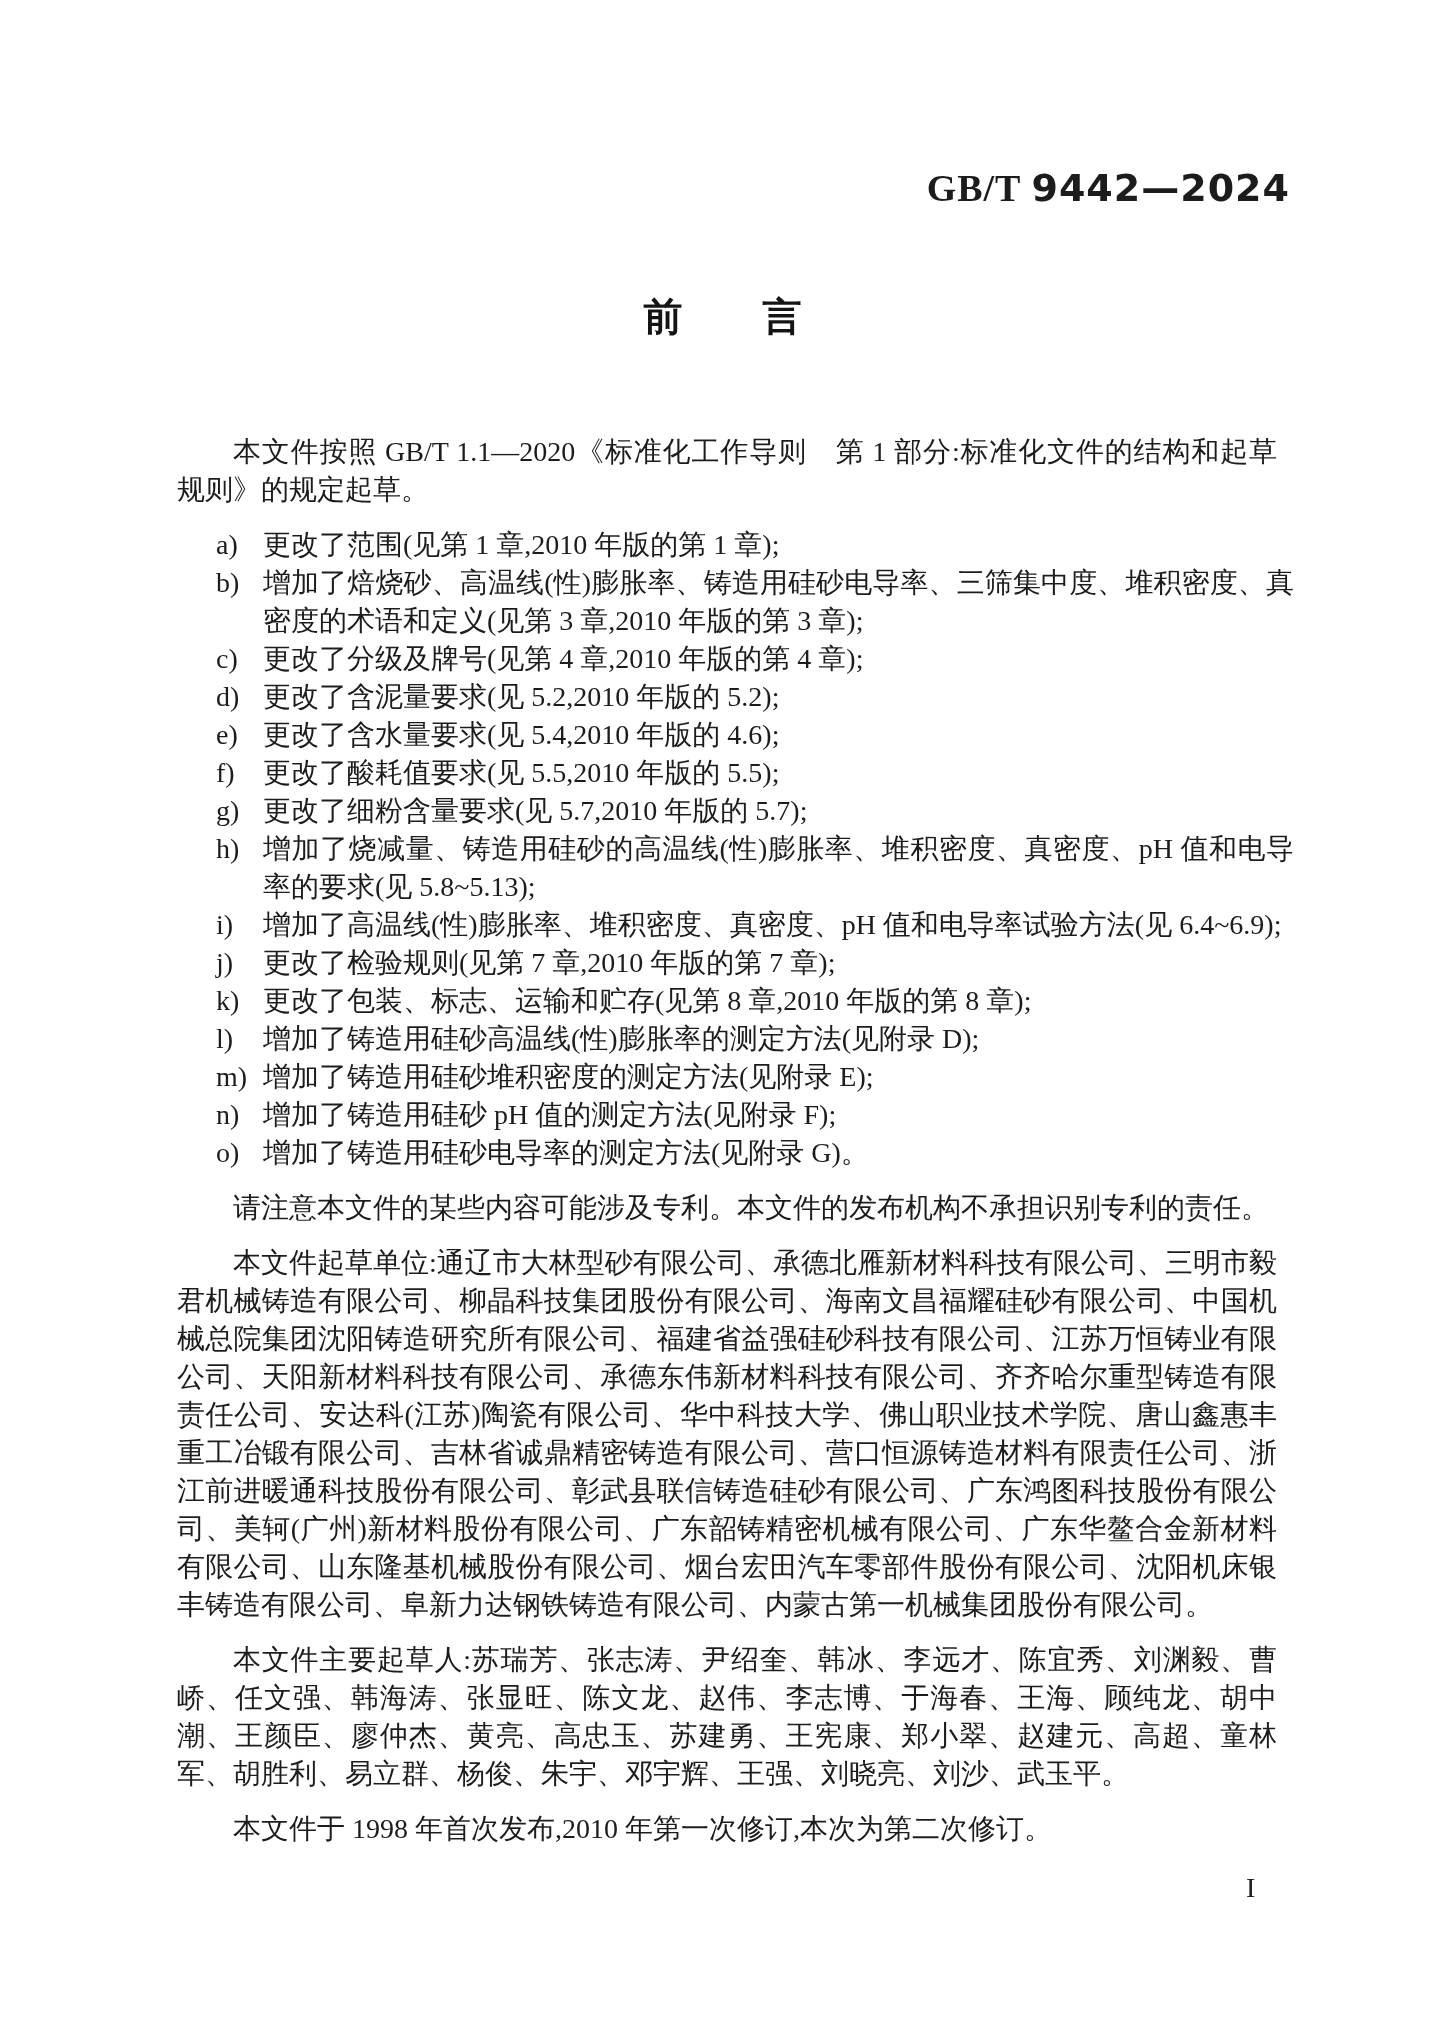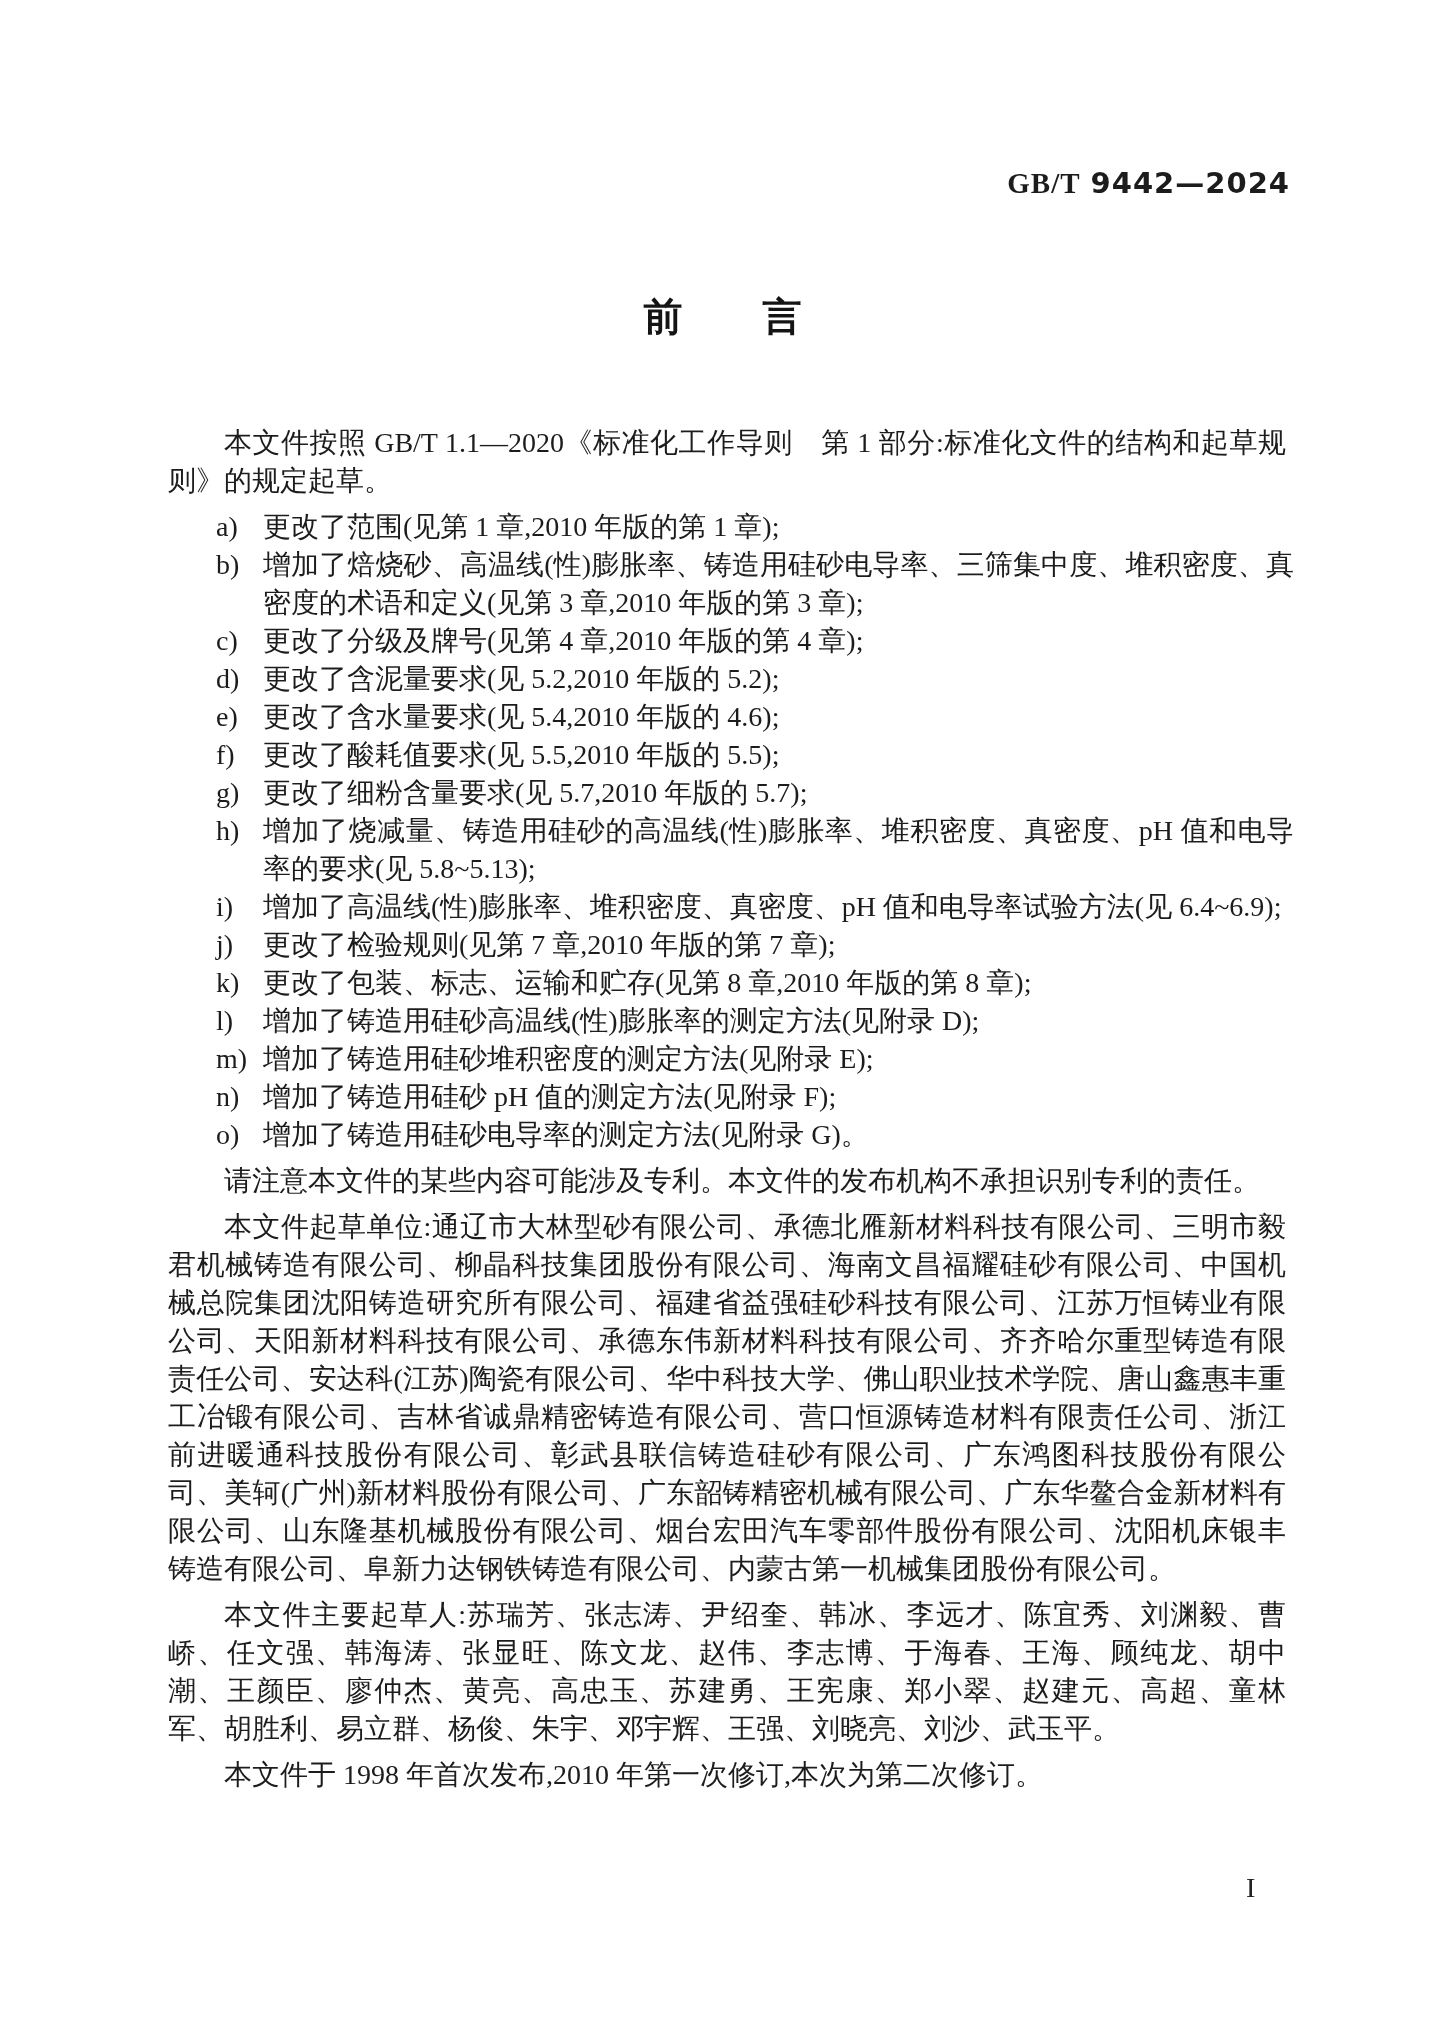--- a/index.html
+++ b/index.html
@@ -13,21 +13,21 @@
     height: 2044px;
     background: #ffffff;
     overflow: hidden;
     font-family: "Liberation Serif", "DejaVu Serif", serif;
     color: #1c1c1c;
   }
   .doc-header {
     position: absolute;
     top: 166px;
     right: 155px;
-    font-size: 29px;
+    font-size: 38px;
     font-weight: bold;
     letter-spacing: 1px;
     white-space: nowrap;
   }
   .doc-header .num {
     font-family: "DejaVu Sans", sans-serif;
     font-weight: bold;
     margin-left: 10px;
   }
   .doc-title {
@@ -47,21 +47,21 @@
   .body-text {
     position: absolute;
     left: 160px;
     top: 416px;
     width: 1134px;
     font-size: 28px;
     line-height: 38px;
     text-align: justify;
   }
   .body-text p {
-    margin: 8px;
+    margin: 17px;
     padding: 0;
   }
   .indent {
     text-indent: 2em;
   }
   .change {
     display: flex;
   }
   .change-label {
     flex: 0 0 47px;

